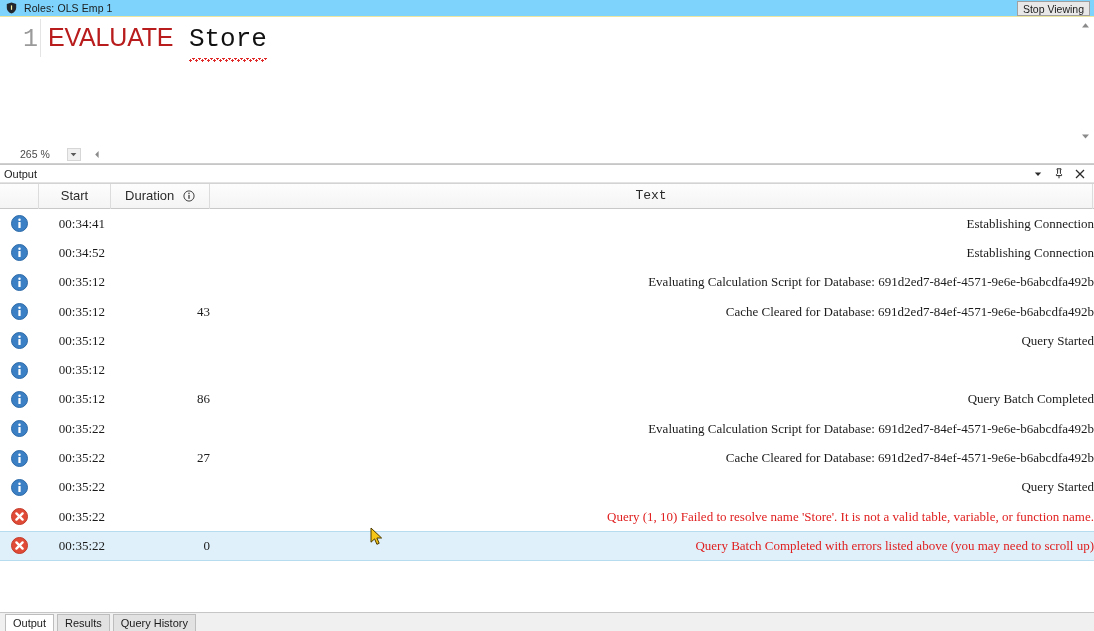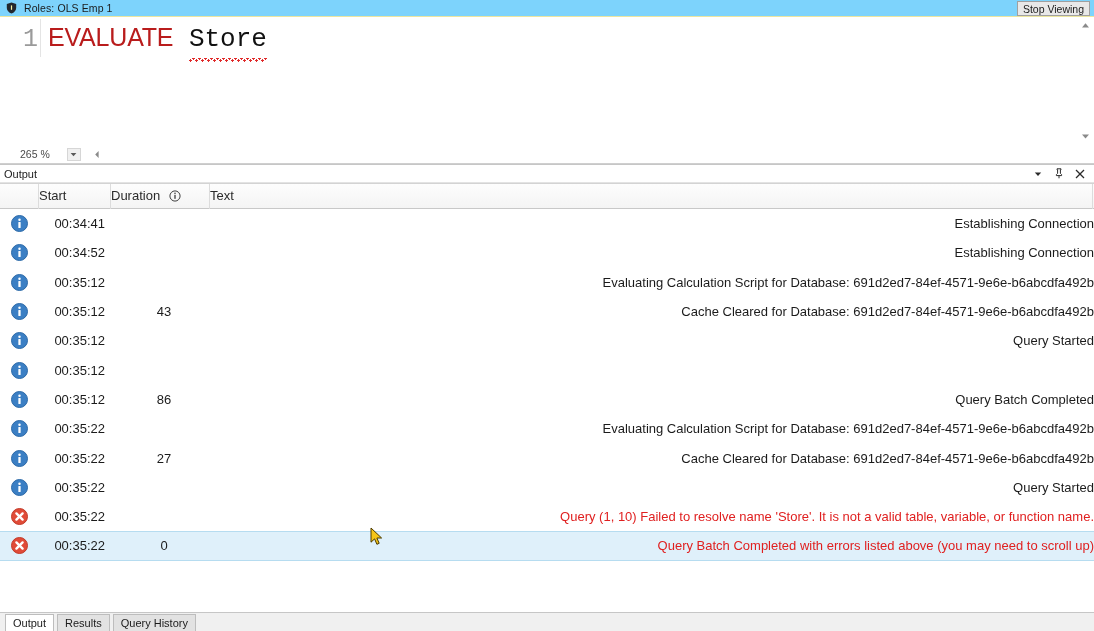--- a/index.html
+++ b/index.html
@@ -259,27 +259,28 @@
     box-sizing: border-box;
     align-items: center;
     font-size: 13px;
     color: #2b2b2b;
   }
   .gh-cell {
     height: 25px;
     line-height: 24px;
     box-sizing: border-box;
     border-right: 1px solid #dcdcdc;
+    text-align: center;
     overflow: hidden;
     white-space: nowrap;
   }
   .gh-icon   { width: 39px; border-right: 1px solid #dcdcdc; }
   .gh-start  { width: 72px; }
   .gh-dur    { width: 99px; }
-  .gh-text   { flex: 1 1 auto; border-right: 1px solid #dcdcdc; }
+  .gh-text   { flex: 1 1 auto; border-right: 1px solid #dcdcdc; font-family: Liberation Mono, monospace; }
   .gh-tail   { width: 1px; border-right: none; }
   .dur-info-icon {
     display: inline-block;
     vertical-align: -2px;
     margin-left: 5px;
   }
 
   .grid-body {
     flex: 1 1 auto;
     overflow: hidden;
@@ -297,36 +298,37 @@
   .row.selected {
     background: #dff0fa;
     border-top: 1px solid #b6dcf0;
     border-bottom: 1px solid #b6dcf0;
   }
   .row.error .c-text { color: #e02020; }
   .cell {
     box-sizing: border-box;
     overflow: hidden;
     white-space: nowrap;
+    font-family: Liberation Serif, serif;
   }
   .c-icon {
     width: 39px;
     display: flex;
     align-items: center;
     justify-content: center;
   }
   .c-start {
     width: 72px;
     padding-right: 6px;
     text-align: right;
   }
   .c-dur {
     width: 99px;
     padding-left: 7px;
-    text-align: center;
+    text-align: right;
   }
   .c-text {
     flex: 1 1 auto;
     padding-left: 9px;
     text-align: right;
   }
 
   .sev-icon { width: 17px; height: 17px; display: block; }
 
   

